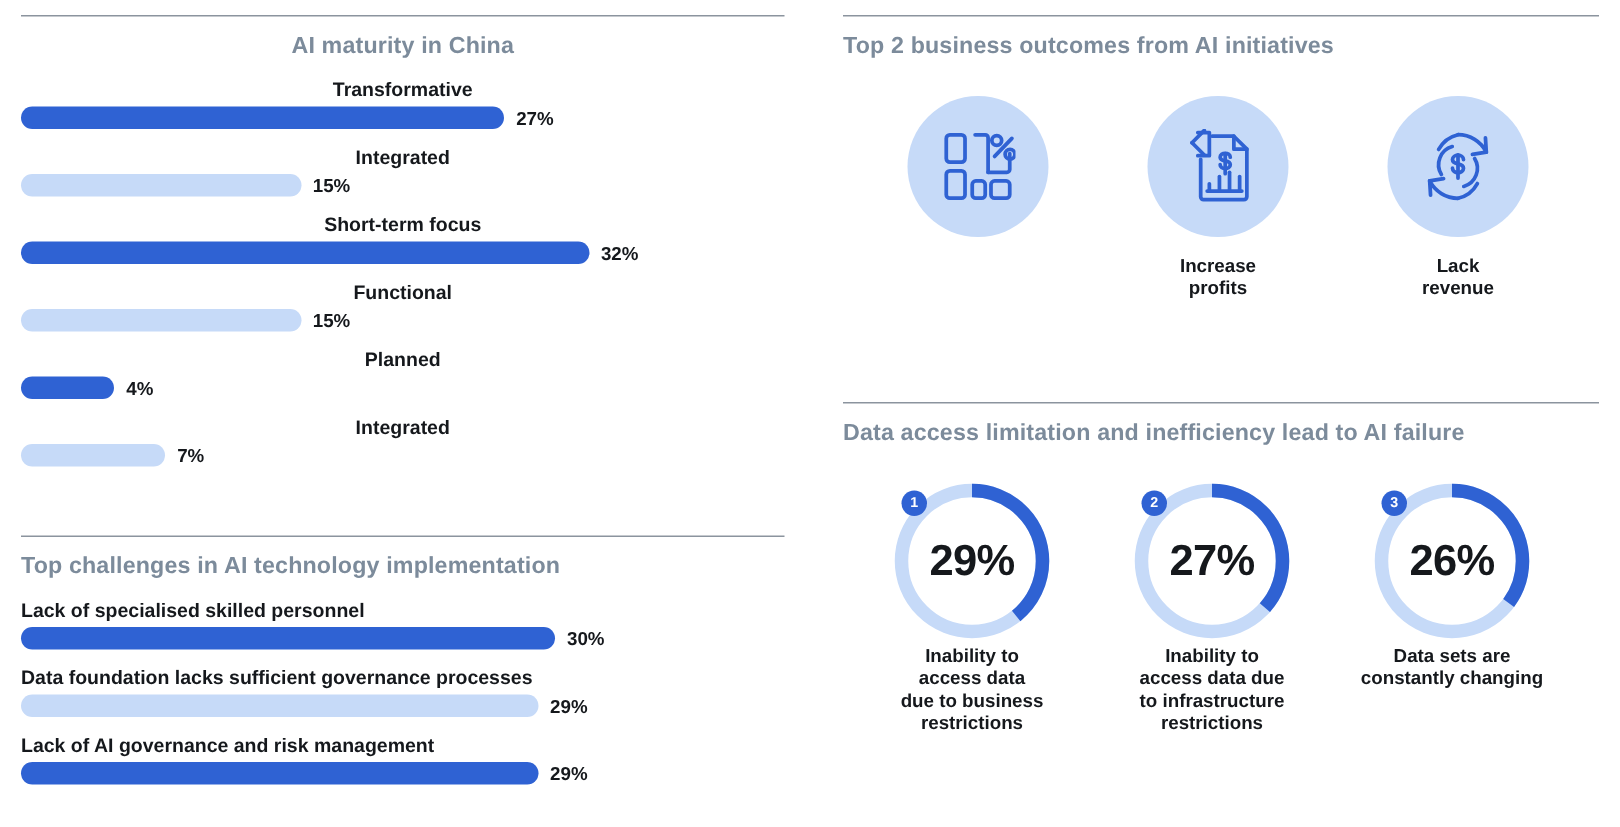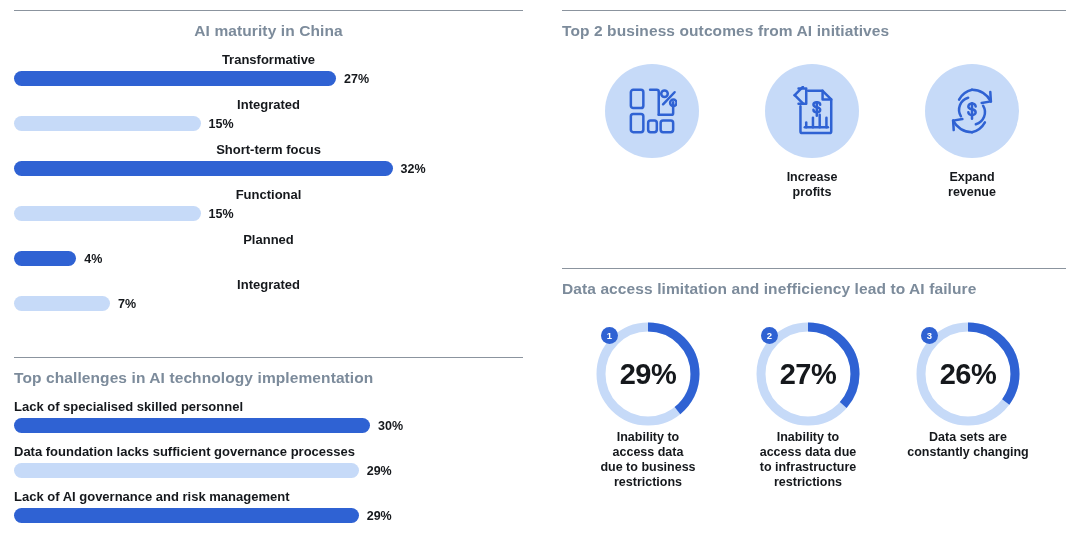--- a/index.html
+++ b/index.html
@@ -202,21 +202,21 @@
               <path d="M7.4 37 17 35.4"></path>
               <path d="M40.4 38.8A20.5 20.5 0 0 1 27 49"></path>
               <path d="M13.6 15.2A20.5 20.5 0 0 1 27 5"></path>
               <path d="M38.5 21.5A13 13 0 0 1 31 40.8"></path>
               <path d="M15.5 32.5A13 13 0 0 1 23 13.2"></path>
               <path d="M27 19v16"></path>
               <path d="M30.8 22.2c0-1.8-1.8-3-3.8-3s-3.8 1.2-3.8 3 1.8 2.6 3.8 3 3.8 1.2 3.8 3-1.8 3-3.8 3-3.8-1.2-3.8-3"></path>
             </svg>
           </div>
           <div class="outcome-label">
-            <div>Expand</div>
+            <div>Lack</div>
             <div>revenue</div>
           </div>
         </div>
       </div>
   </div>
 
   <div class="panel" style="left:562px;top:268px;width:504px;">
     <div class="rule"></div>
     <div class="sect-title">Data access limitation and inefficiency lead to AI failure</div>
     <div class="donuts" id="donut-list">

